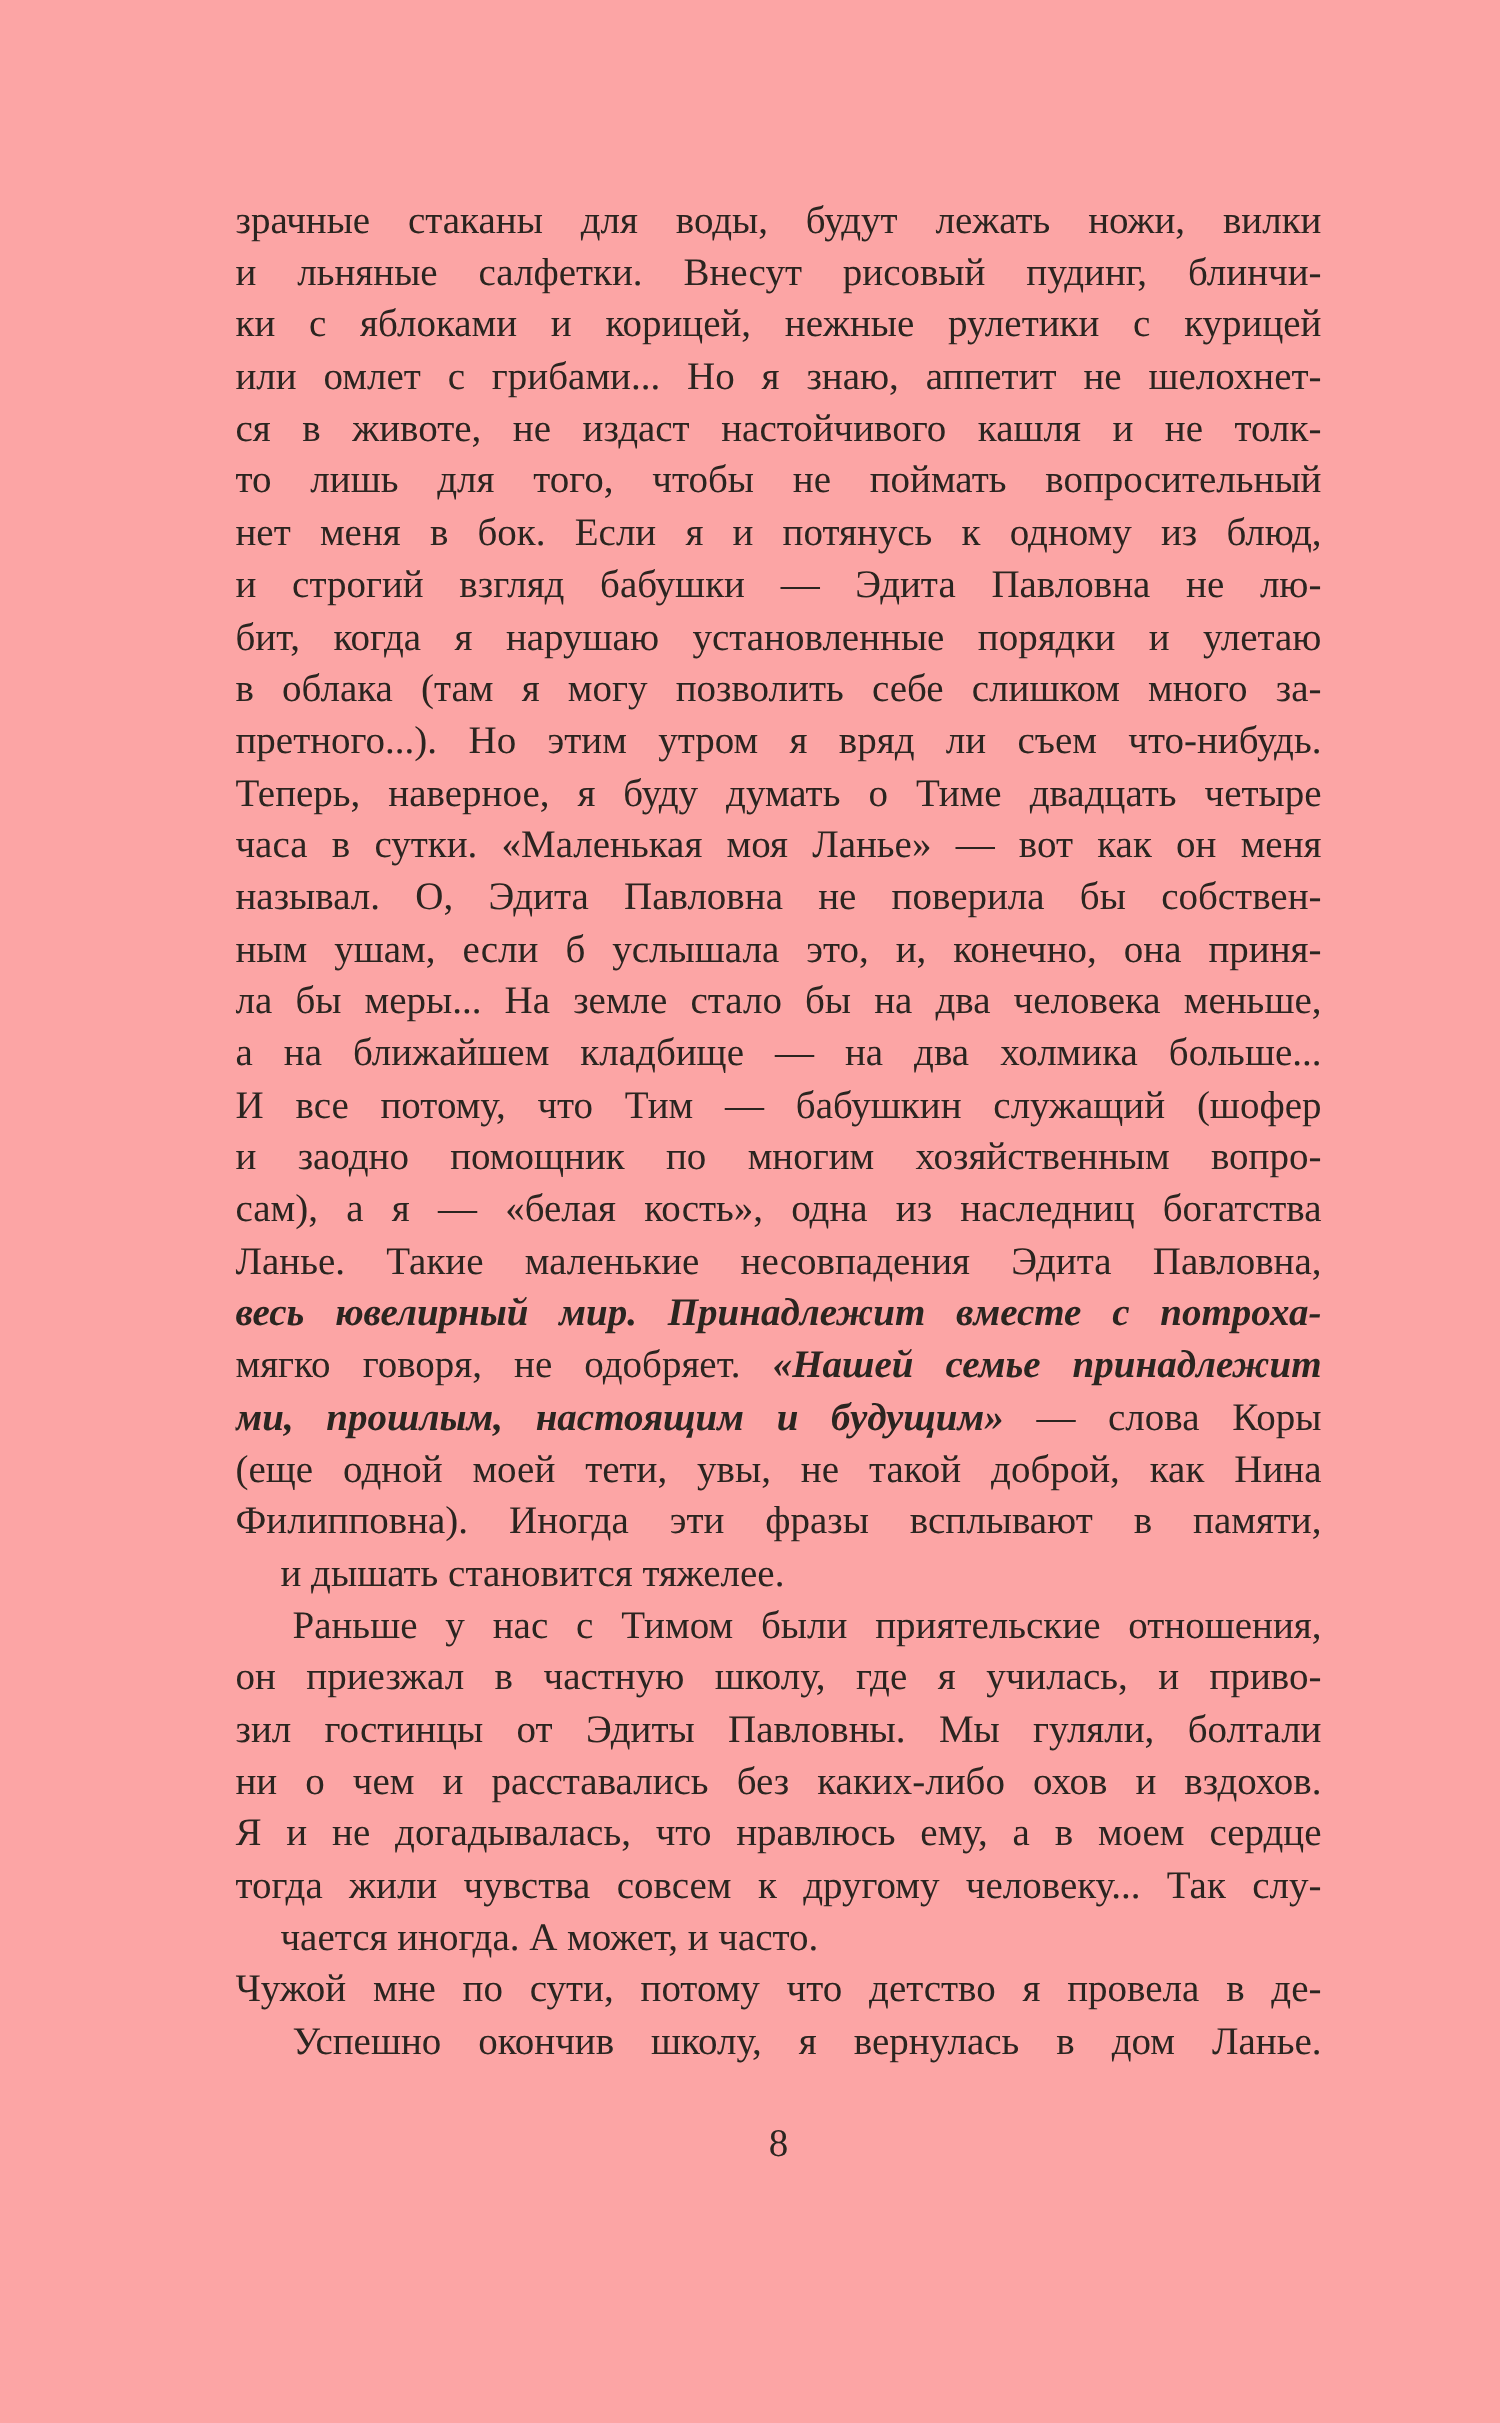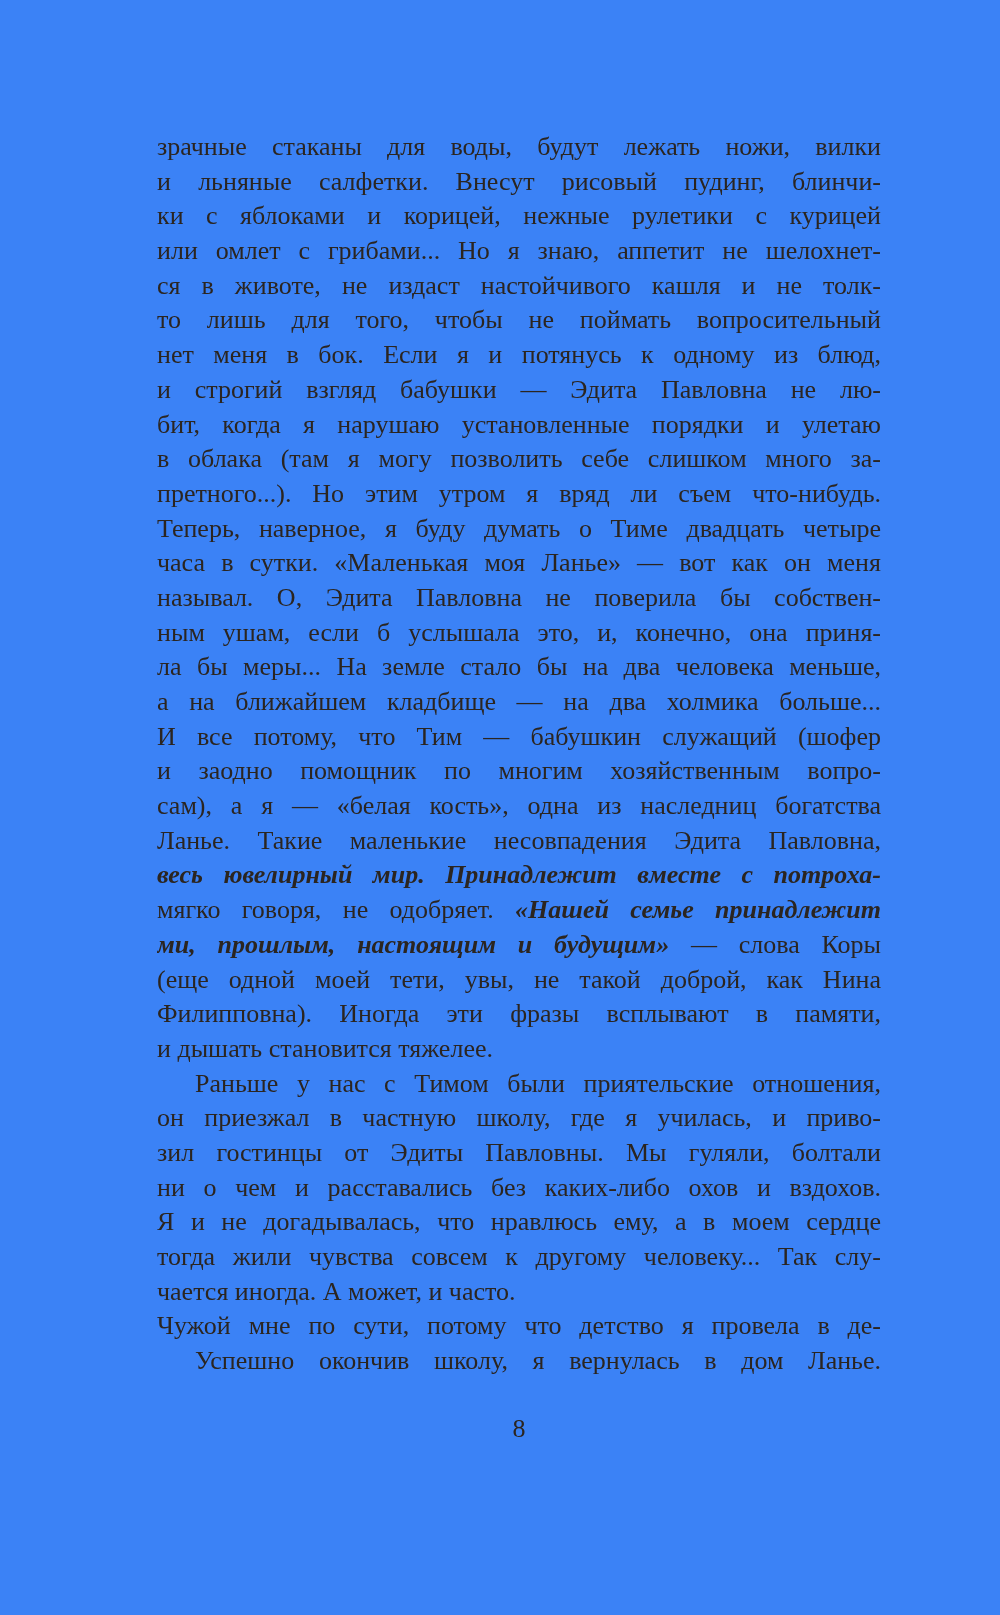--- a/index.html
+++ b/index.html
@@ -4,41 +4,42 @@
 <style>
   html, body {
     margin: 0;
     padding: 0;
     background: #ffffff;
   }
   .page {
     position: relative;
     width: 1000px;
     height: 1615px;
-    background: #3b82f6;
+    background: #fca5a5;
     font-family: "Liberation Serif", "DejaVu Serif", serif;
     color: #2b2520;
     overflow: hidden;
   }
   .text-block {
     position: absolute;
     left: 157px;
     top: 130px;
     width: 724px;
   }
   .line {
     font-size: 26px;
     line-height: 34.7px;
     height: 34.7px;
     text-align: justify;
     text-align-last: justify;
     overflow: hidden;
   }
   .line.end {
     text-align-last: left;
+    margin-left: 30px;
   }
   .line.indent {
     text-indent: 38px;
   }
   .em {
     font-style: italic;
     font-weight: bold;
   }
   .page-number {
     position: absolute;

